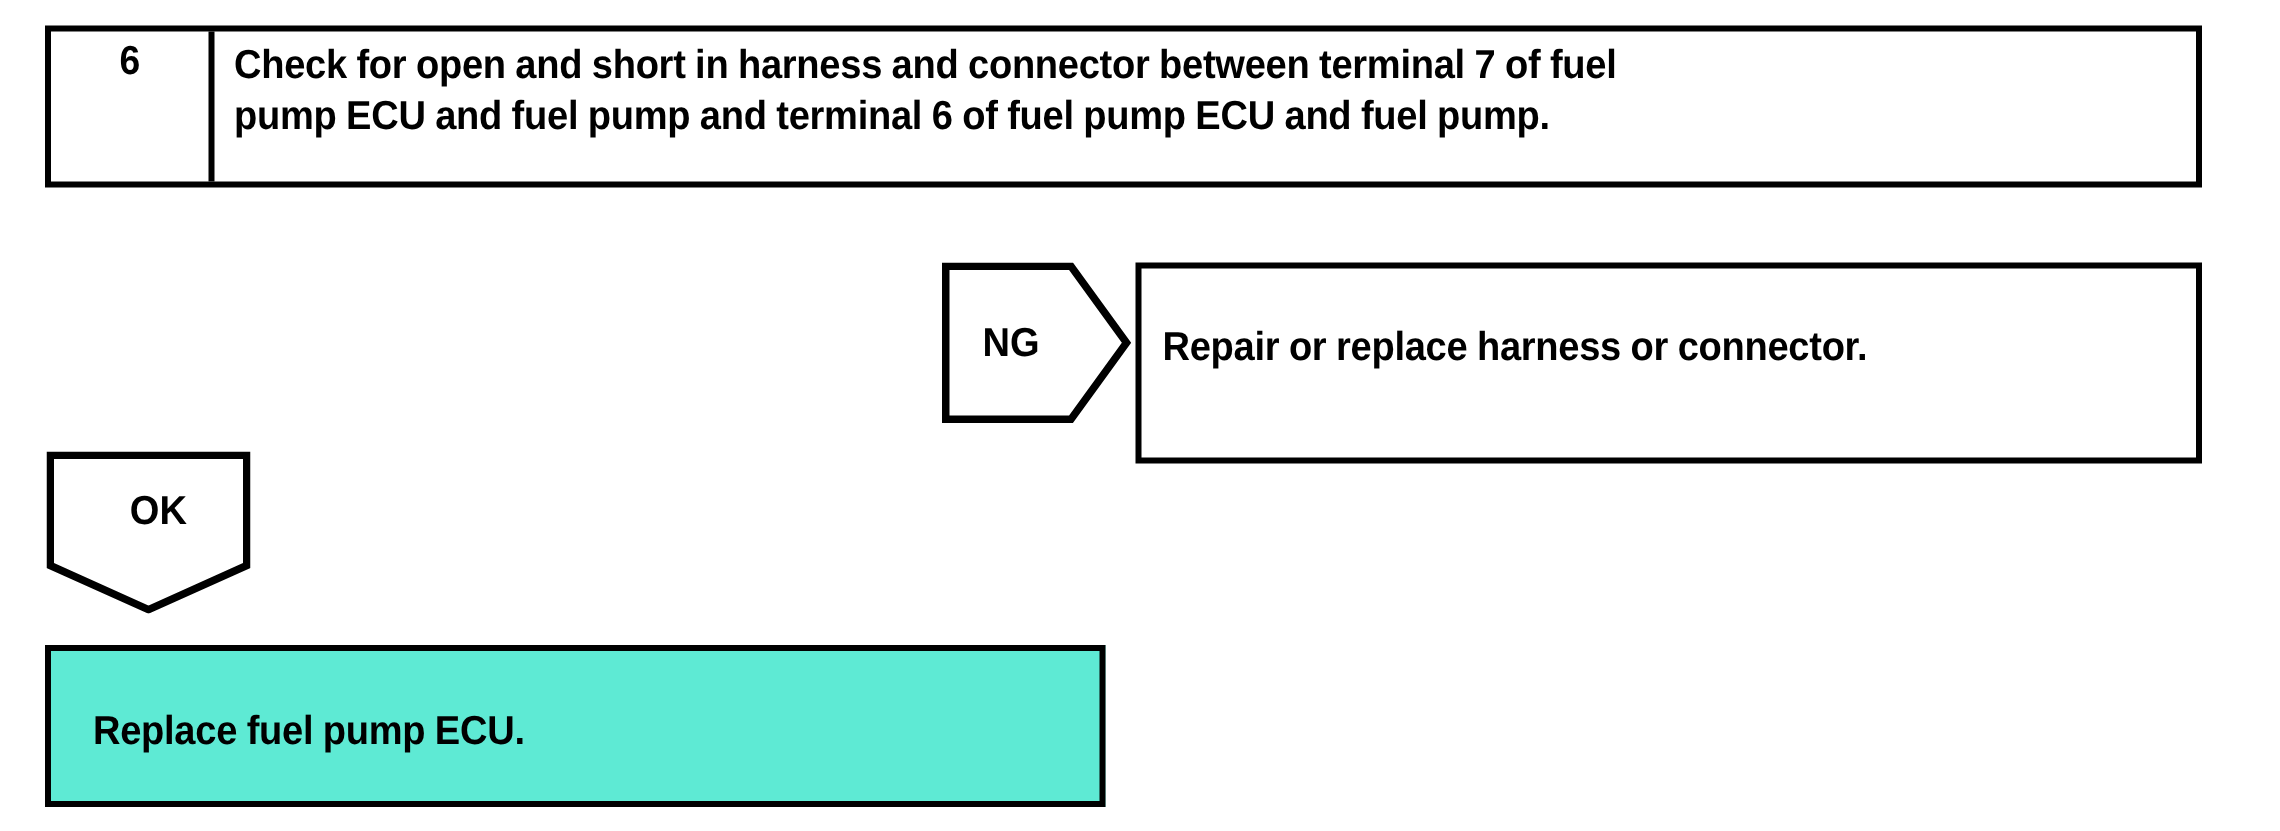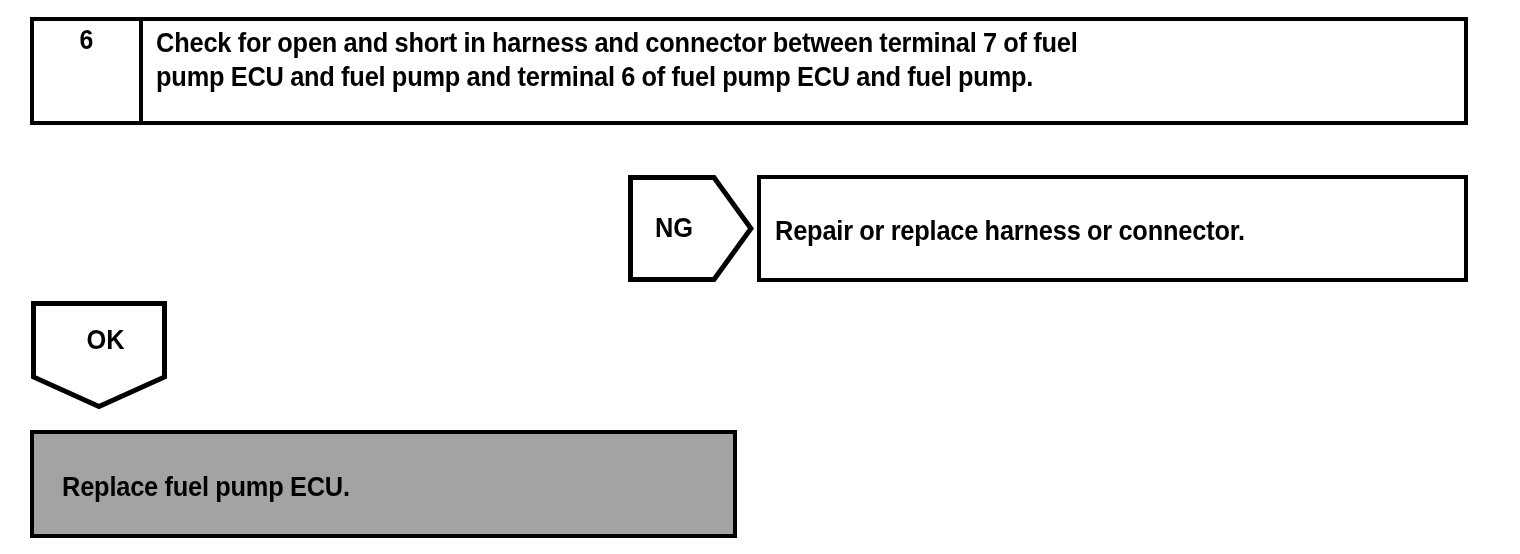--- a/index.html
+++ b/index.html
@@ -93,21 +93,21 @@
     transform: scaleX(0.94);
     transform-origin: center center;
   }
 
   
   .repair-box {
     position: absolute;
     left: 757px;
     top: 175px;
     width: 711px;
-    height: 107px;
+    height: 134px;
     border: 4px solid #000000;
     box-sizing: border-box;
     background: #ffffff;
     text-align: center;
   }
   .repair-text {
     position: absolute;
     left: 14px;
     top: 36px;
     font-size: 27px;
@@ -149,21 +149,21 @@
 
   
   .replace-box {
     position: absolute;
     left: 30px;
     top: 430px;
     width: 707px;
     height: 108px;
     border: 4px solid #000000;
     box-sizing: border-box;
-    background: #a3a3a3;
+    background: #5eead4;
   }
   .replace-text {
     position: absolute;
     left: 28px;
     top: 37px;
     font-size: 27px;
     font-weight: bold;
     line-height: 32px;
     letter-spacing: -0.2px;
     word-spacing: -0.5px;

